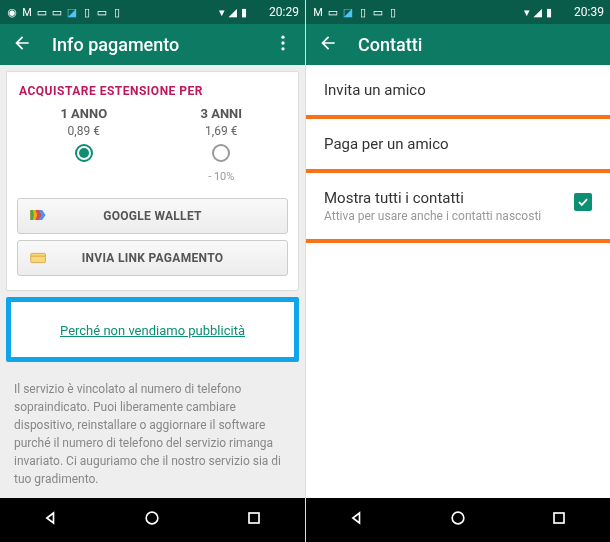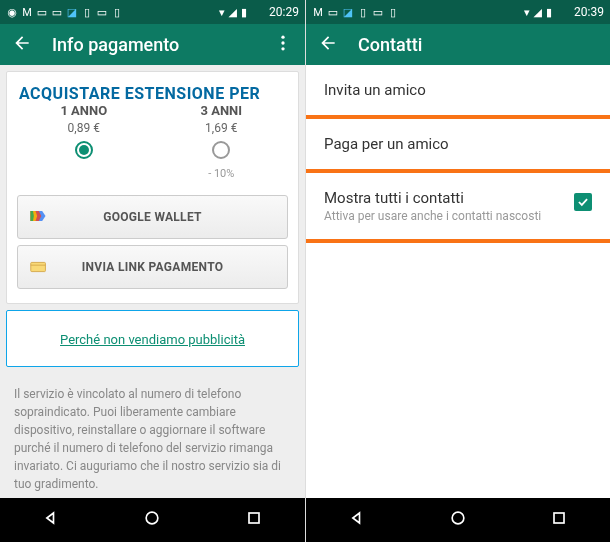--- a/index.html
+++ b/index.html
@@ -15,35 +15,35 @@
     
     .app-bar { height: 41px; background: #0d7a63; display: flex; align-items: center; padding: 0 12px; color: #fff; }
     .app-bar .back { margin-right: 20px; }
     .app-bar .title { font-size: 18px; font-weight: 500; flex: 1; }
     .app-bar .menu { margin-left: auto; }
     
     .content { flex: 1; overflow: hidden; background: #eeeeee; }
     .content.white { background: #fff; }
     
     .card { background: #fff; margin: 6px; border: 1px solid #ddd; border-radius: 2px; padding: 12px 8px 8px; }
-    .section-title { color: #0369a1; font-size: 16px; font-weight: 700; letter-spacing: 0.5px; margin-bottom: 0; padding-left: 4px; }
+    .section-title { color: #be185d; font-size: 12px; font-weight: 700; letter-spacing: 0.5px; margin-bottom: 8px; padding-left: 4px; }
     
     .plans { display: flex; justify-content: space-around; margin-bottom: 14px; }
     .plan { text-align: center; flex: 1; }
     .plan-label { font-size: 13px; font-weight: 700; color: #555; margin-bottom: 3px; }
     .plan-price { font-size: 12px; color: #666; margin-bottom: 6px; }
     .plan-discount { font-size: 11px; color: #999; margin-top: 4px; min-height: 14px; }
     .radio { width: 18px; height: 18px; border: 2px solid #999; border-radius: 50%; display: inline-block; position: relative; }
     .radio.selected { border-color: #0d8f73; }
     .radio.selected::after { content: ''; position: absolute; top: 2px; left: 2px; width: 10px; height: 10px; background: #0d8f73; border-radius: 50%; }
     
-    .btn { display: flex; align-items: center; justify-content: center; height: 44px; background: linear-gradient(#f9f9f9,#ececec); border: 1px solid #ccc; border-radius: 3px; margin: 6px 2px; font-size: 12px; font-weight: 700; color: #555; letter-spacing: 0.3px; position: relative; }
+    .btn { display: flex; align-items: center; justify-content: center; height: 36px; background: linear-gradient(#f9f9f9,#ececec); border: 1px solid #ccc; border-radius: 3px; margin: 6px 2px; font-size: 12px; font-weight: 700; color: #555; letter-spacing: 0.3px; position: relative; }
     .btn-icon { position: absolute; left: 10px; width: 22px; height: 22px; }
     
-    .link-card { background: #fff; margin: 6px; border: 1px solid #0ea5e9; border-radius: 2px; padding: 18px; text-align: center; }
+    .link-card { background: #fff; margin: 6px; border: 5px solid #0ea5e9; border-radius: 2px; padding: 18px; text-align: center; }
     .link-text { color: #0d8f73; font-size: 13px; text-decoration: underline; }
     
     .disclaimer { padding: 12px 14px; font-size: 12px; color: #888; line-height: 1.5; }
     
     .list-item { padding: 16px 18px; border-bottom: 4px solid #f97316; }
     .list-title { font-size: 15px; color: #333; }
     .list-sub { font-size: 12px; color: #999; margin-top: 2px; }
     .list-item.with-check { display: flex; align-items: flex-start; justify-content: space-between; }
     .checkbox { width: 18px; height: 18px; background: #0d8f73; border-radius: 2px; display: flex; align-items: center; justify-content: center; flex-shrink: 0; margin-top: 4px; }
     .checkbox svg { width: 14px; height: 14px; }

